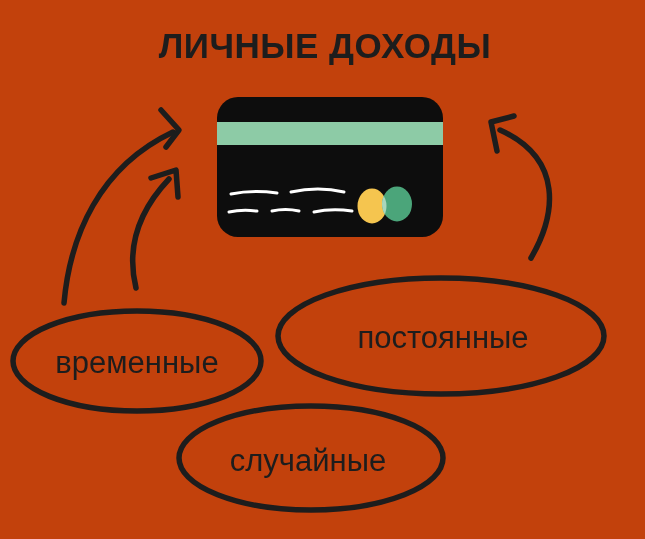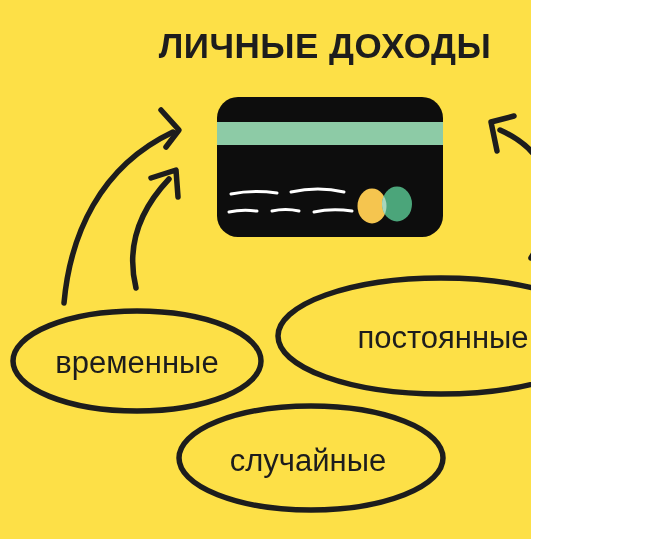--- a/index.html
+++ b/index.html
@@ -2,24 +2,24 @@
 <html><head>
 <meta charset="utf-8">
 <style>
   html, body {
     margin: 0;
     padding: 0;
     background: #ffffff;
   }
   .stage {
     position: relative;
-    width: 531px;
+    width: 645px;
     height: 539px;
     overflow: hidden;
-    background: #fde047;
+    background: #c2410c;
     font-family: "Liberation Sans", sans-serif;
   }
   svg text {
     font-family: "Liberation Sans", "DejaVu Sans", sans-serif;
     fill: #1d1d1d;
   }
   .title-text {
     font-size: 35px;
     font-weight: bold;
     letter-spacing: 0.5px;

